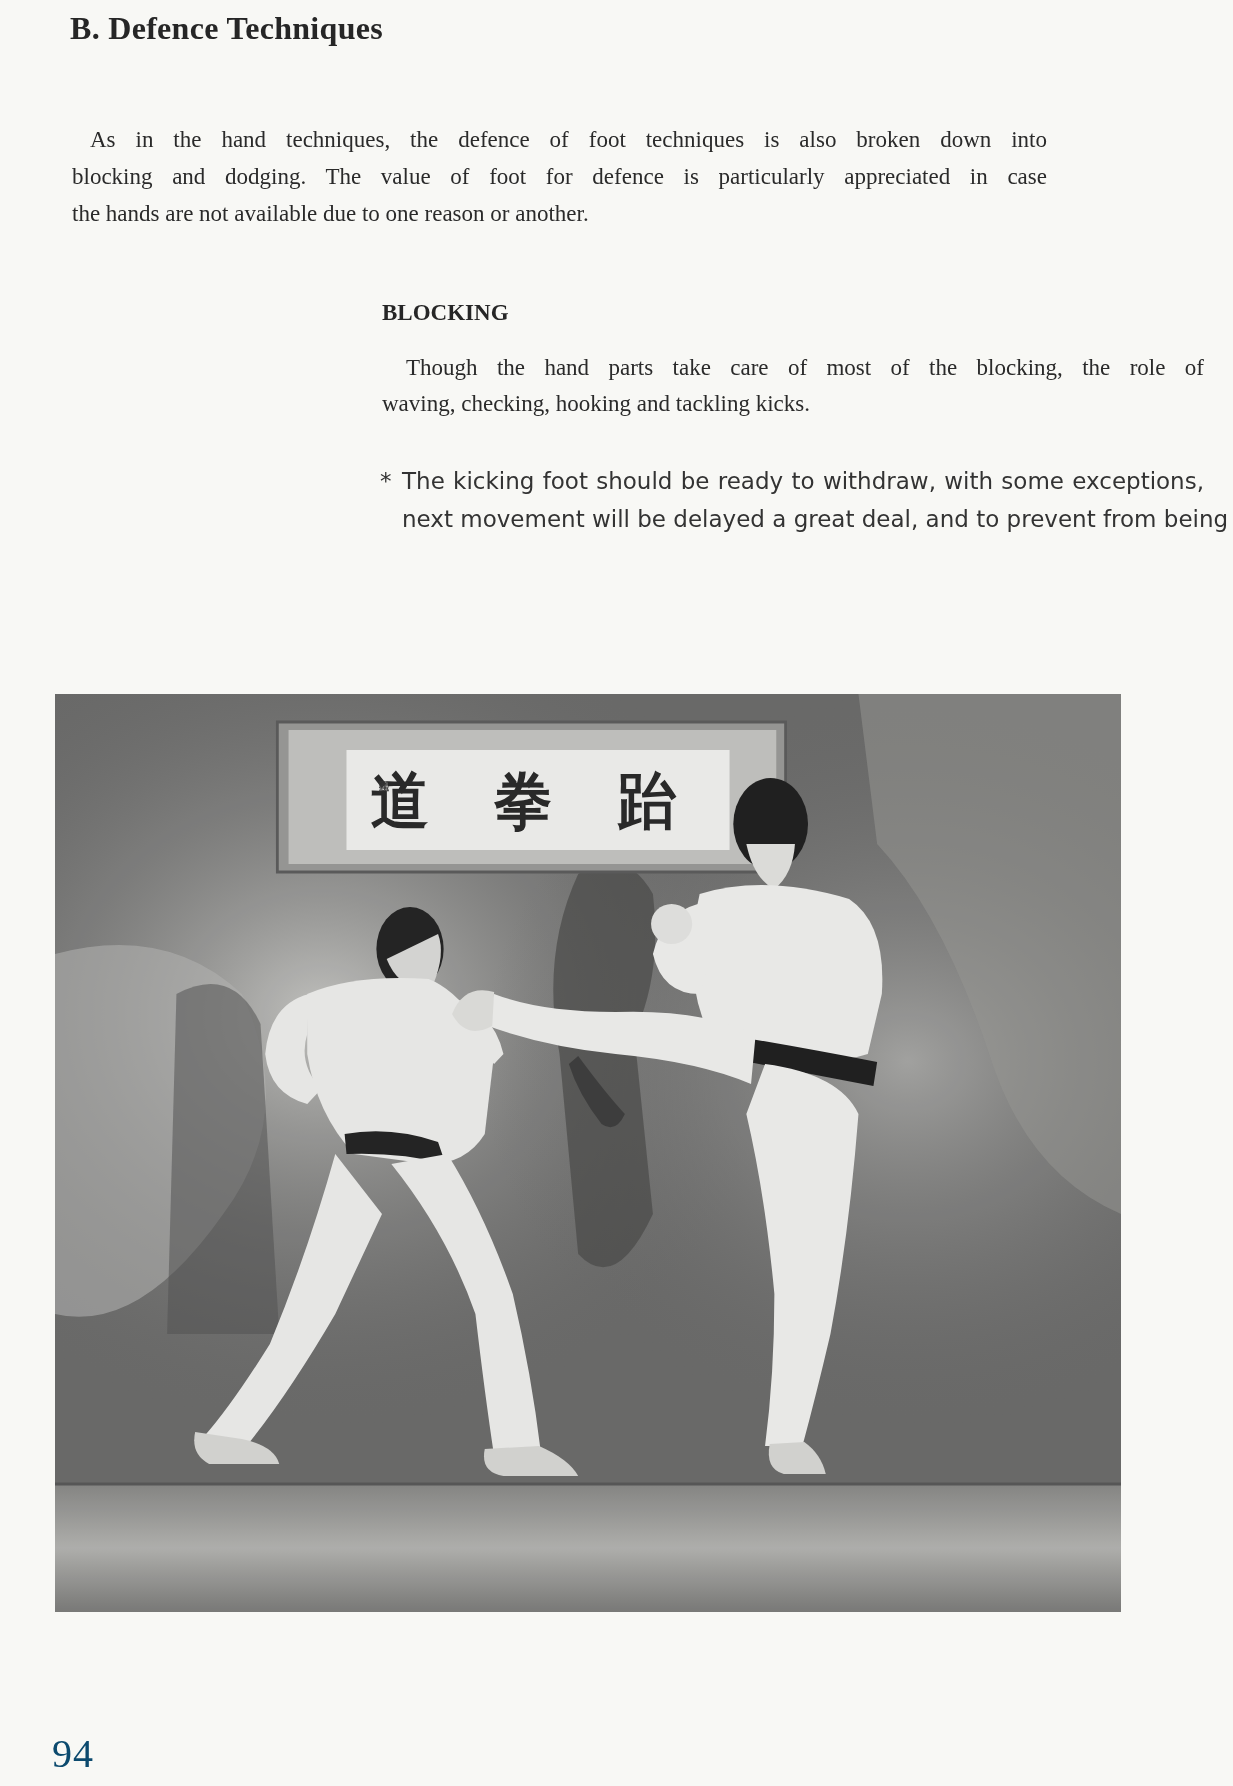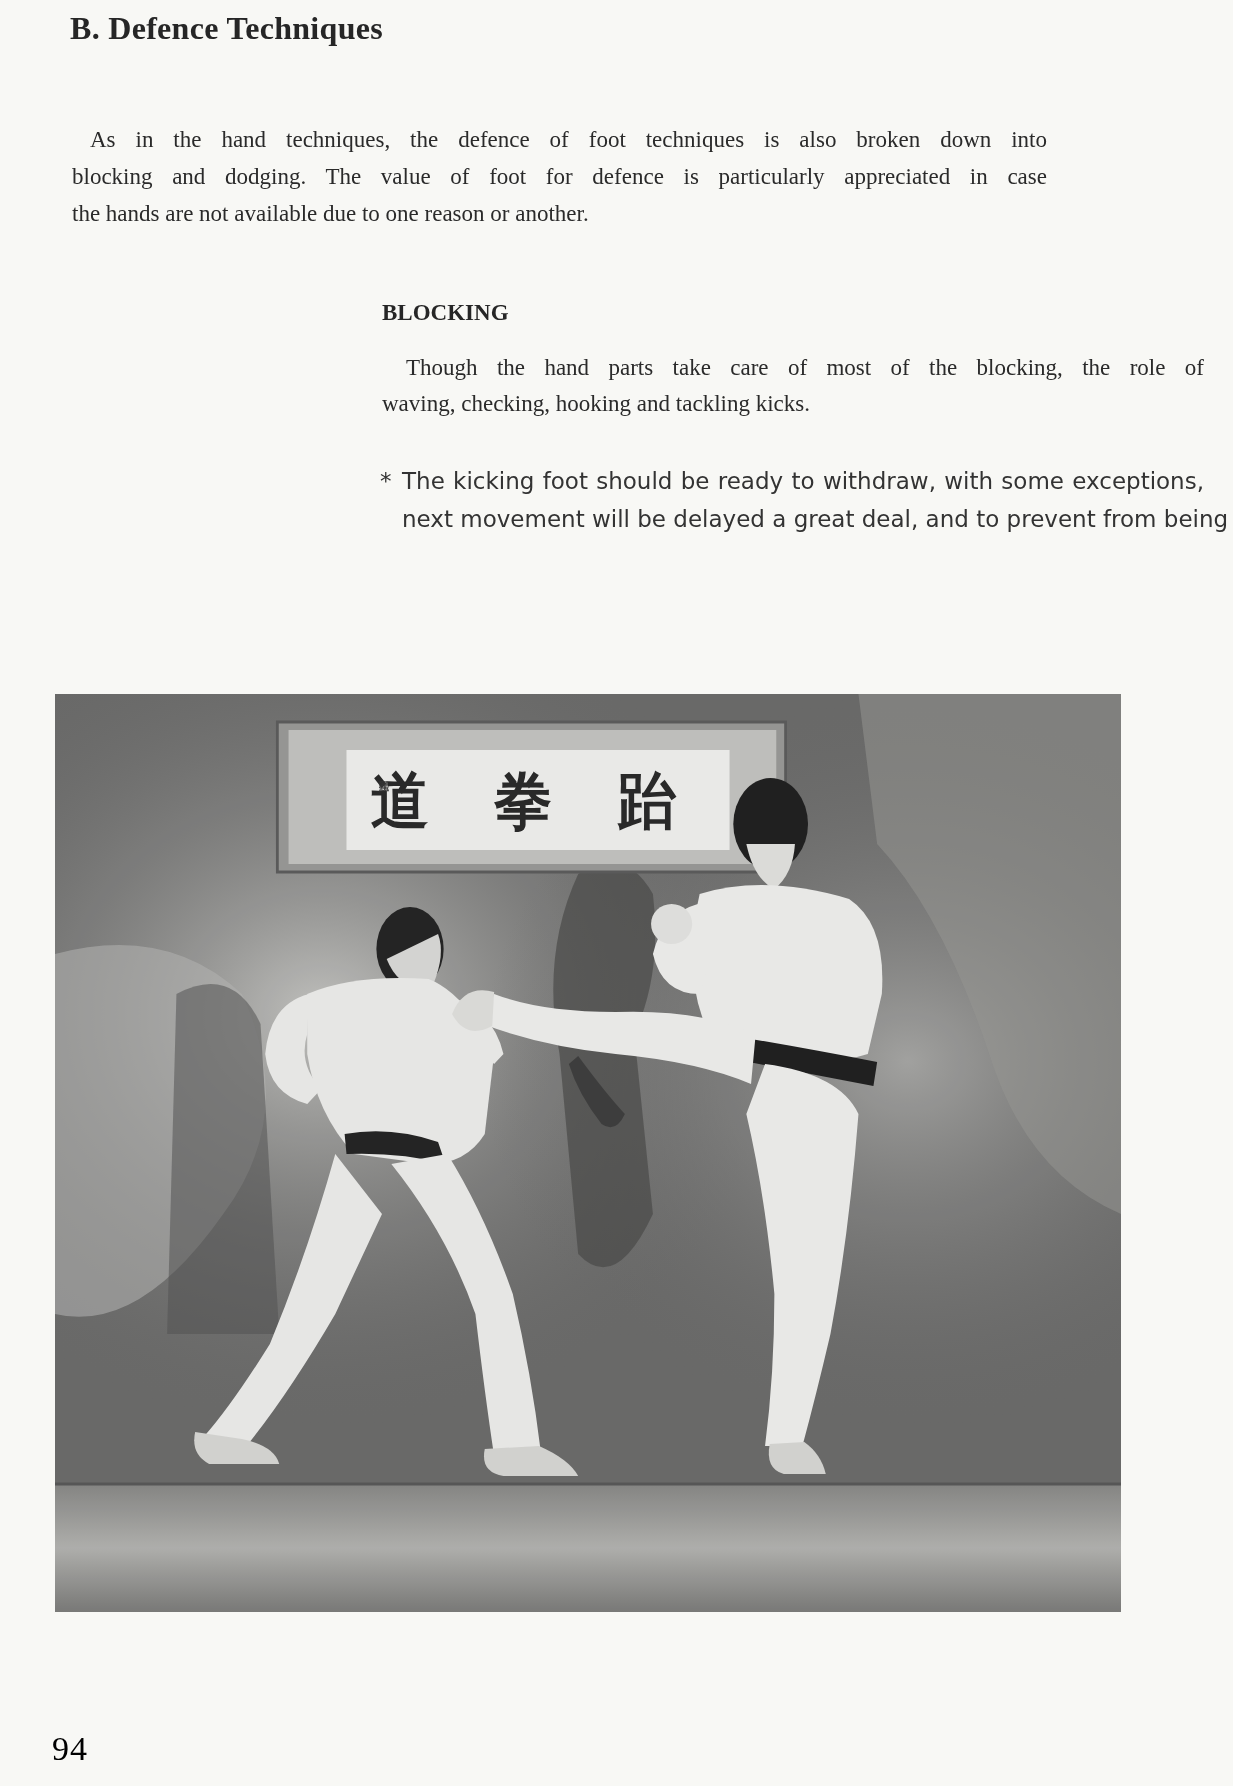--- a/index.html
+++ b/index.html
@@ -27,21 +27,21 @@
   }
   .note .line { display:block; white-space:nowrap; text-align:justify; text-align-last:justify; padding-left:22px; }
   .note .line.first { padding-left:0; }
   .note .line.last { text-align-last:left; }
   .note .asterisk { display:inline-block; width:22px; }
   .photo {
     left:55px; top:650px; width:1066px; height:918px;
     background:#6f6f6f; overflow:hidden;margin-top:44px;
   }
   .photo svg { display:block; width:100%; height:100%; }
-  .page-number { left:52px; top:1730px; font-size:34px; color:#000000; letter-spacing:1px; }
+  .page-number { left:52px; top:1730px; font-size:40px; color:#0c4a6e; letter-spacing:1px; }
   .caption-hidden { position:absolute; width:1px; height:1px; overflow:hidden; clip:rect(0 0 0 0); }
 </style>
 </head>
 <body>
 
 <h1 class="abs title" style="margin:0;">B. Defence Techniques</h1>
 
 <div class="abs para1" style="top:73px;">
   <span class="line" style="padding-left:18px;margin-top:48px;">As in the hand techniques, the defence of foot techniques is also broken down into</span>
   <span class="line">blocking and dodging. The value of foot for defence is particularly appreciated in case</span>

